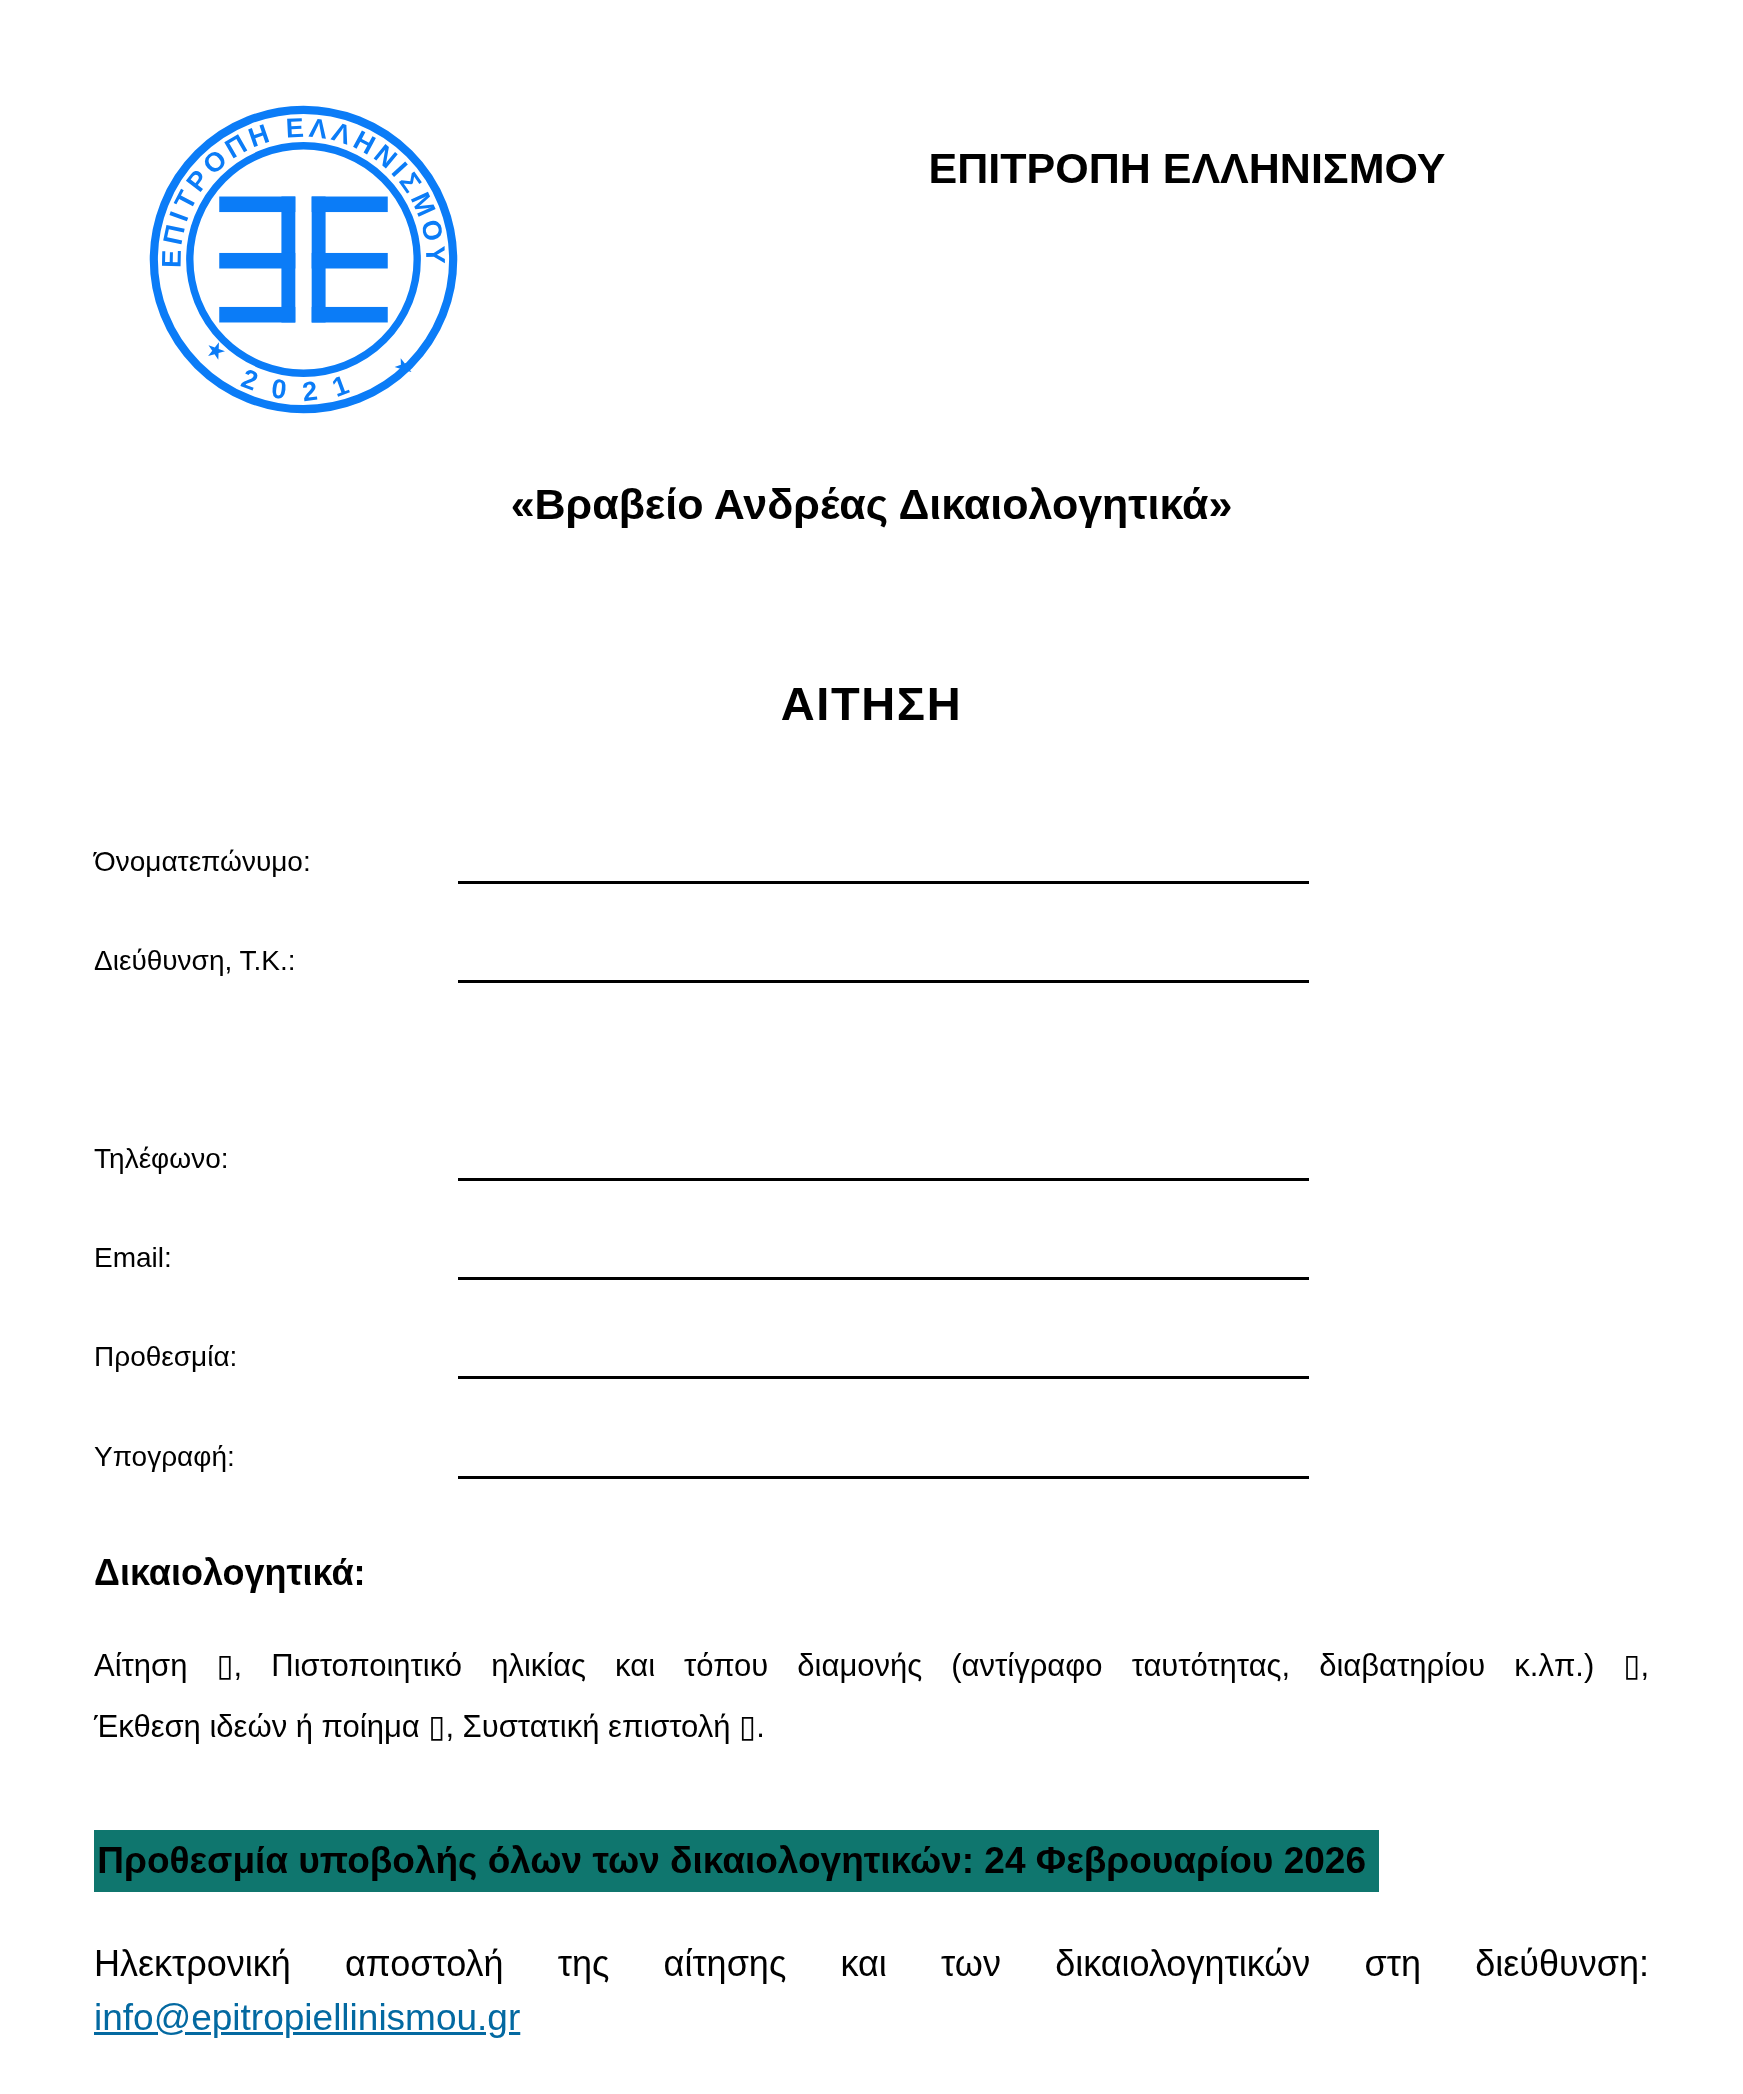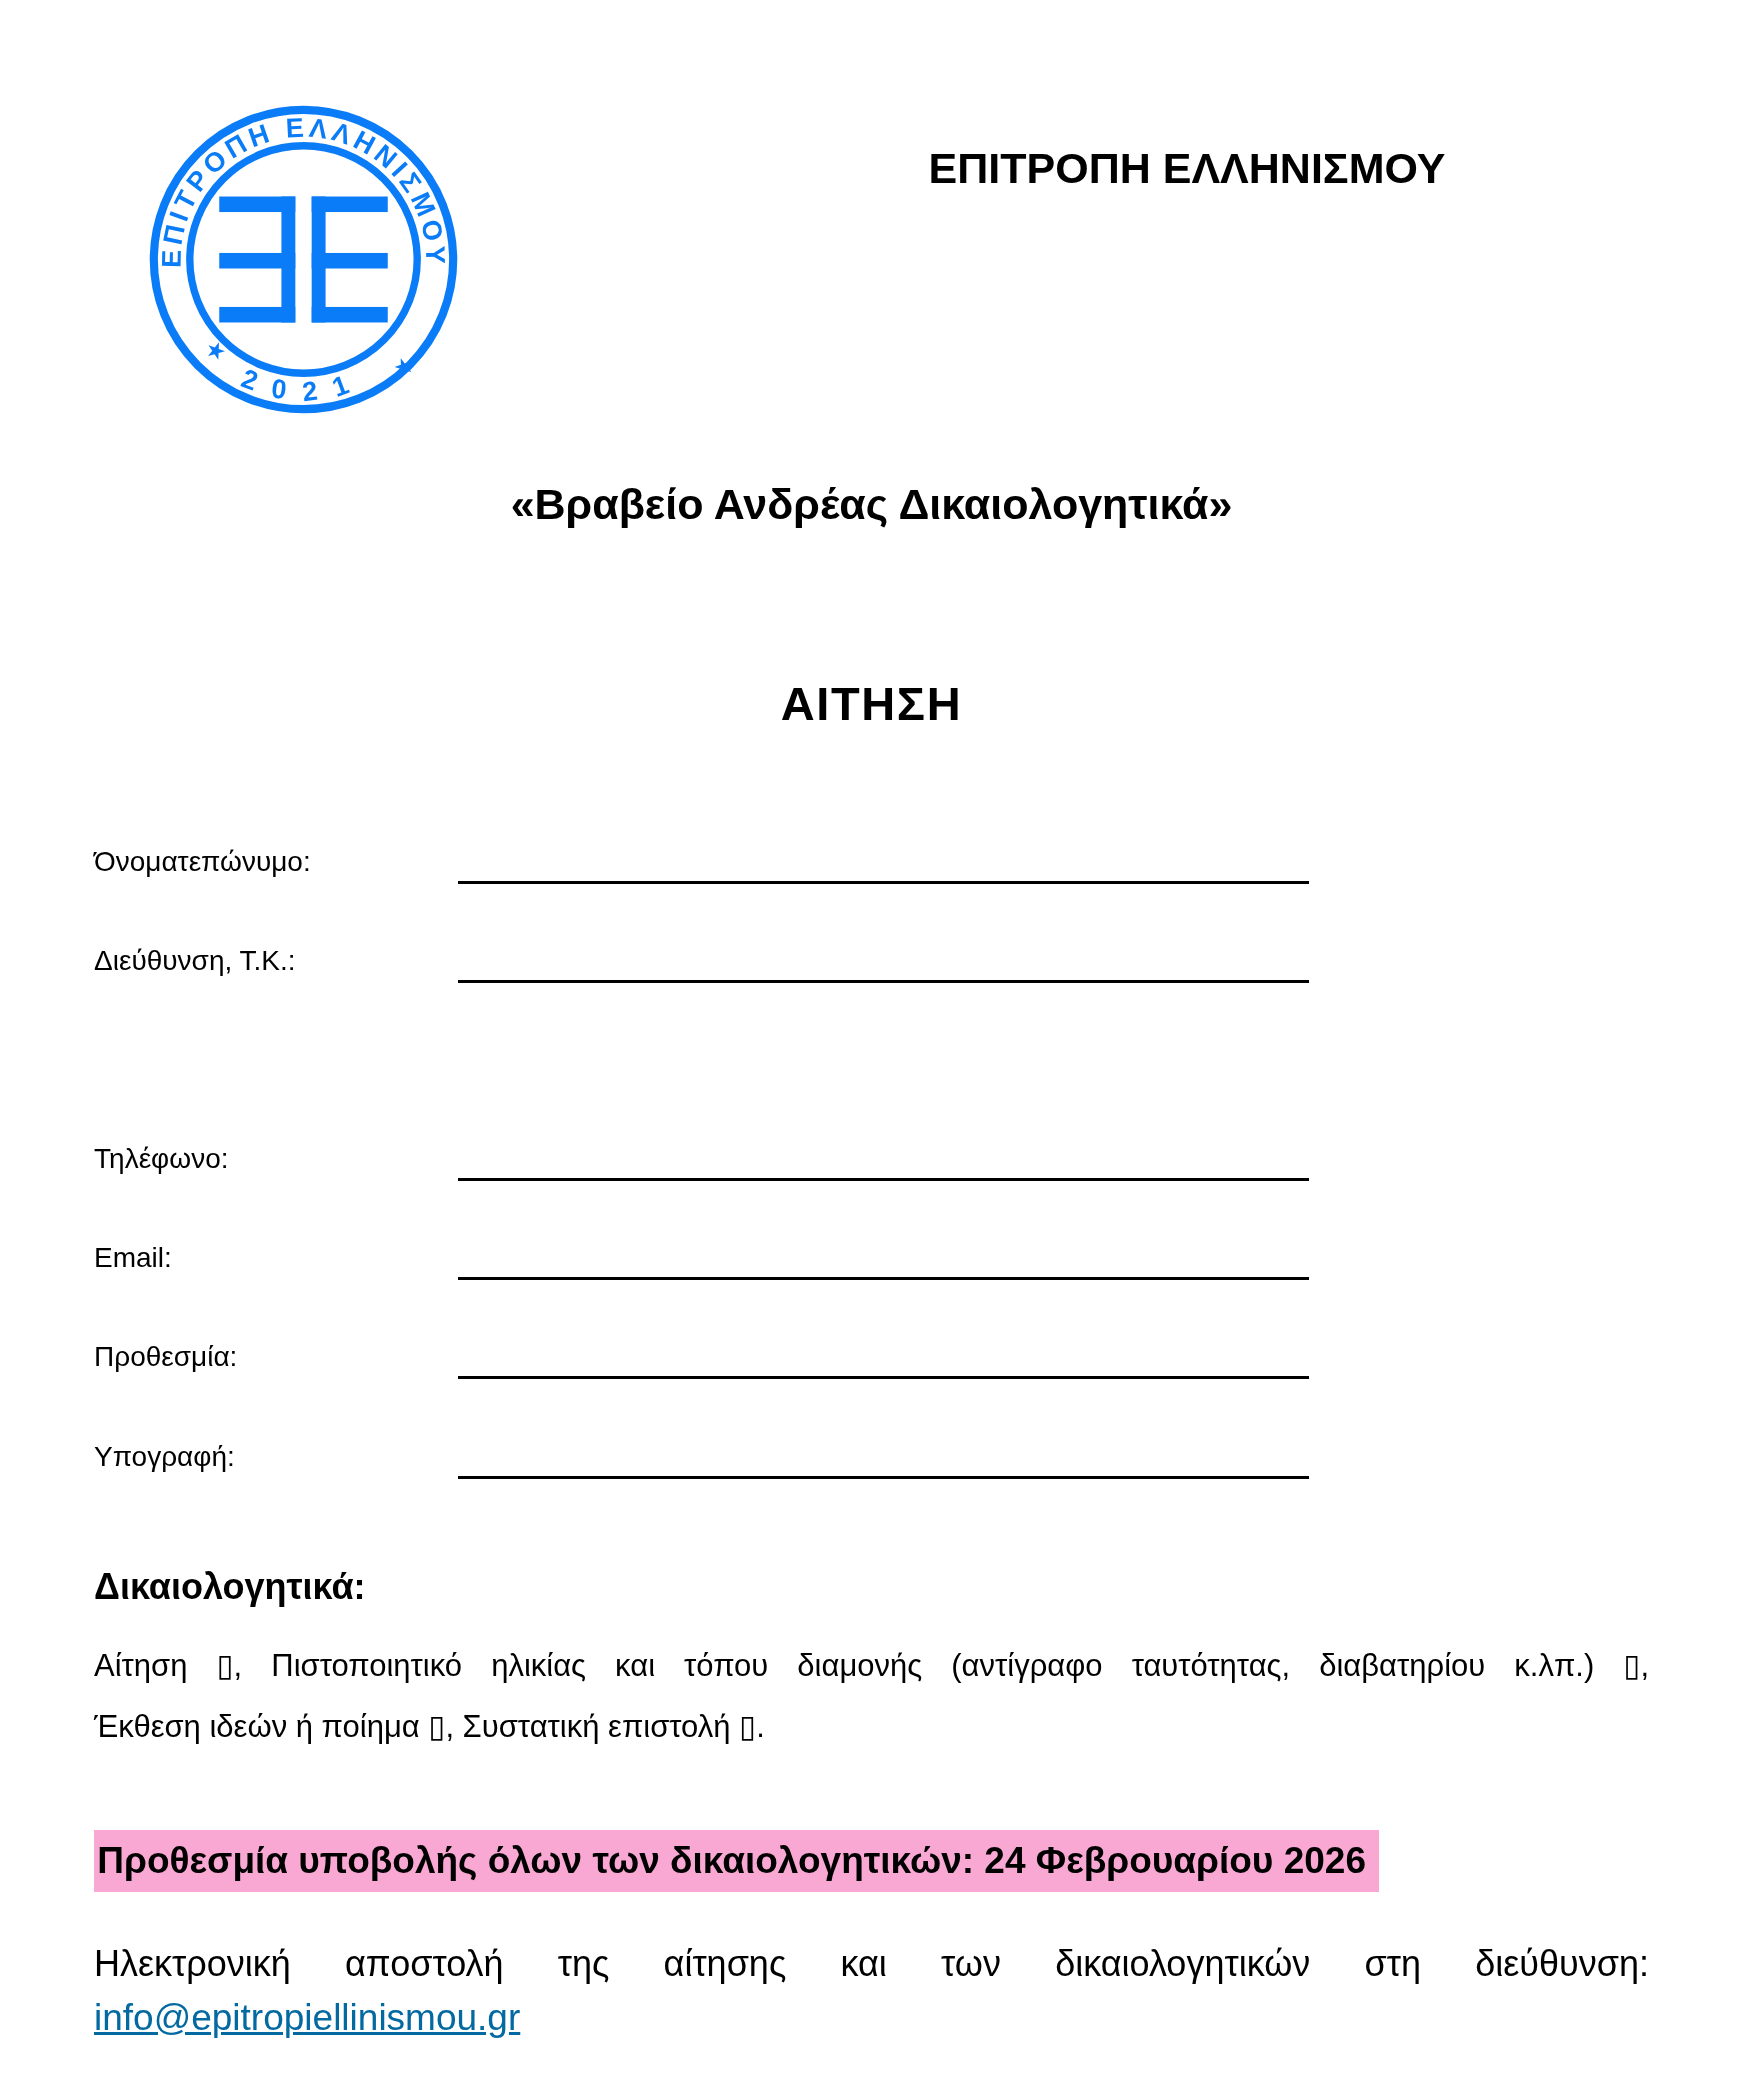--- a/index.html
+++ b/index.html
@@ -32,36 +32,36 @@
 
   
   .field-row { position:absolute; left:94px; width:1555px; height:47px; }
   .field-label { position:absolute; left:0; top:0; font-size:28px; line-height:43px; }
   .field-line {
     position:absolute; left:364px; top:0; width:851px; height:41px;
     border-bottom:3.3px solid #000;
   }
 
   
-  .docs-heading { position:absolute; left:94px; top:1552px; font-size:36px; font-weight:bold;margin-top:14px; }
+  .docs-heading { position:absolute; left:94px; top:1552px; font-size:36px; font-weight:bold; }
   .docs-line1 {
     position:absolute; left:94px; top:1643px; width:1555px;
     font-size:31px; line-height:46px;
     text-align:justify; text-align-last:justify;
   }
   .docs-line2 {
     position:absolute; left:94px; top:1704px; width:1555px;
     font-size:31px; line-height:46px;
   }
 
   
   .deadline { position:absolute; left:94px; top:1830px; }
   .deadline .highlight {
     display:inline-block;
-    background:#f9a8d4;
+    background:#0f766e;
     font-size:37px; font-weight:bold; line-height:47px;
     padding:6.5px 13px 8.2px 3.3px;
   }
 
   
   .submit-line1 {
     position:absolute; left:94px; top:1941px; width:1555px;
     font-size:36px; line-height:46px;
     text-align:justify; text-align-last:justify;
   }

